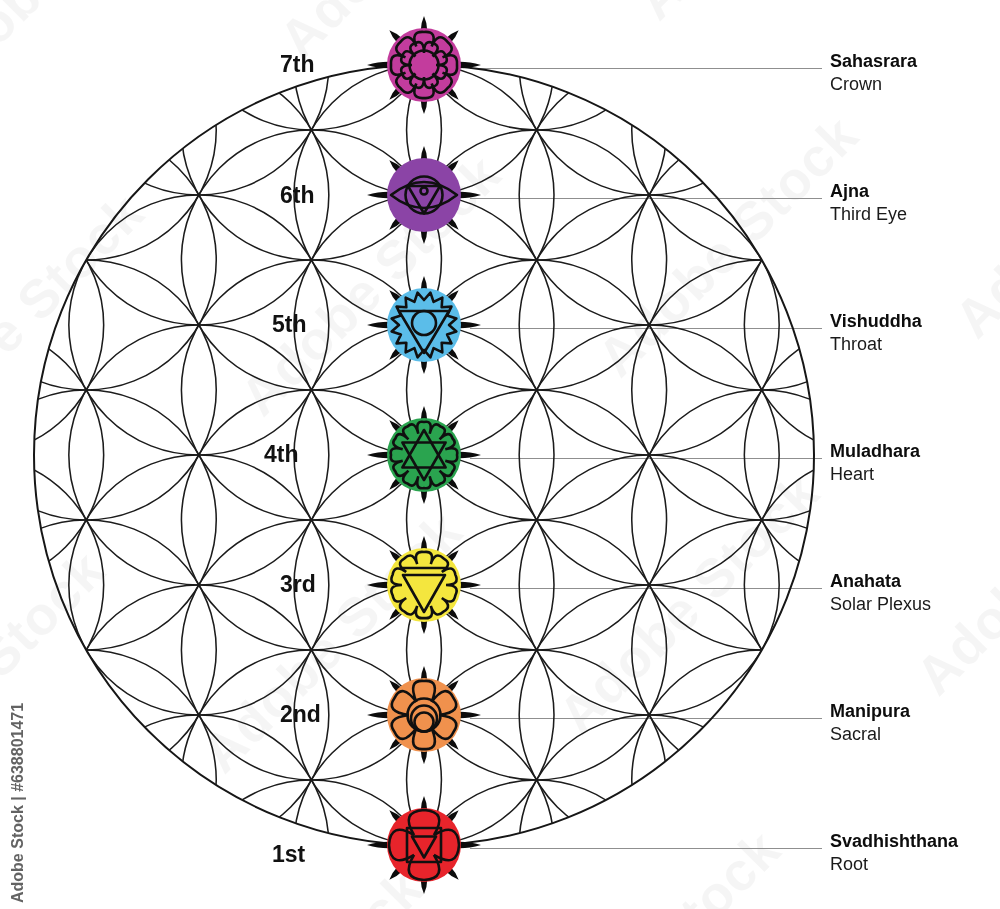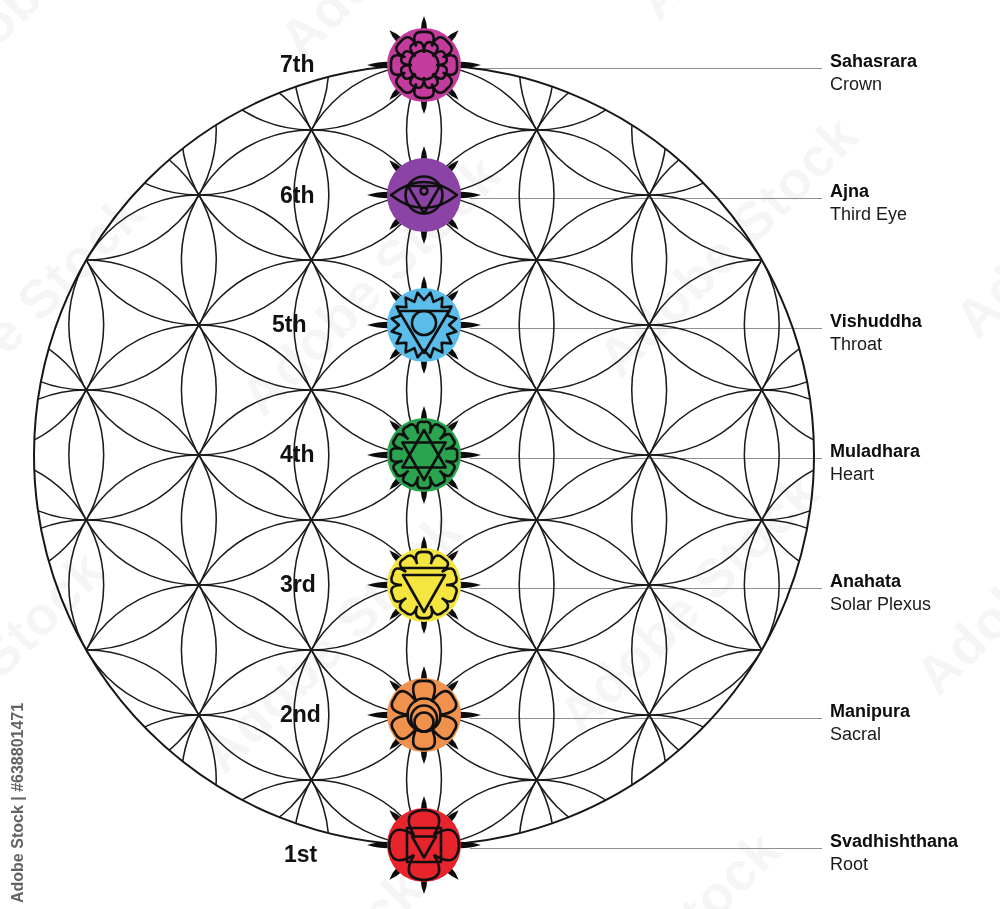--- a/index.html
+++ b/index.html
@@ -164,24 +164,24 @@
         <circle cx="0" cy="0" r="37" fill="#e7242b"></circle>
         <path fill="none" stroke="#101010" stroke-width="2.6" stroke-linejoin="round" d="M-9.90 -9.90 Q-24.28 -33.41 0.00 -35.00 Q24.28 -33.41 9.90 -9.90 M9.90 -9.90 Q33.41 -24.28 35.00 -0.00 Q33.41 24.28 9.90 9.90 M9.90 9.90 Q24.28 33.41 0.00 35.00 Q-24.28 33.41 -9.90 9.90 M-9.90 9.90 Q-33.41 24.28 -35.00 0.00 Q-33.41 -24.28 -9.90 -9.90 "></path>
         <rect fill="none" stroke="#101010" stroke-width="2.6" stroke-linejoin="round" x="-17" y="-17" width="34" height="34"></rect>
         <path fill="none" stroke="#101010" stroke-width="2.6" stroke-linejoin="round" d="M-12 -8.5 L 12 -8.5 L 0 12.5 Z"></path>
       </g>
     </svg>
 
   <div class="ordinal" style="left:280px;top:51px;">7th</div>
   <div class="ordinal" style="left:280px;top:182px;">6th</div>
   <div class="ordinal" style="left:272px;top:311px;">5th</div>
-  <div class="ordinal" style="left:280px;top:441px;">4th</div>
+  <div class="ordinal" style="left:264px;top:441px;">4th</div>
   <div class="ordinal" style="left:280px;top:571px;">3rd</div>
   <div class="ordinal" style="left:280px;top:701px;">2nd</div>
-  <div class="ordinal" style="left:284px;top:841px;">1st</div>
+  <div class="ordinal" style="left:272px;top:841px;">1st</div>
 
   <div class="rlabel" style="left:830px;top:50px;">
     <div class="nm">Sahasrara</div>
     <div class="sub">Crown</div>
   </div>
   <div class="rlabel" style="left:830px;top:180px;">
     <div class="nm">Ajna</div>
     <div class="sub">Third Eye</div>
   </div>
   <div class="rlabel" style="left:830px;top:310px;">

